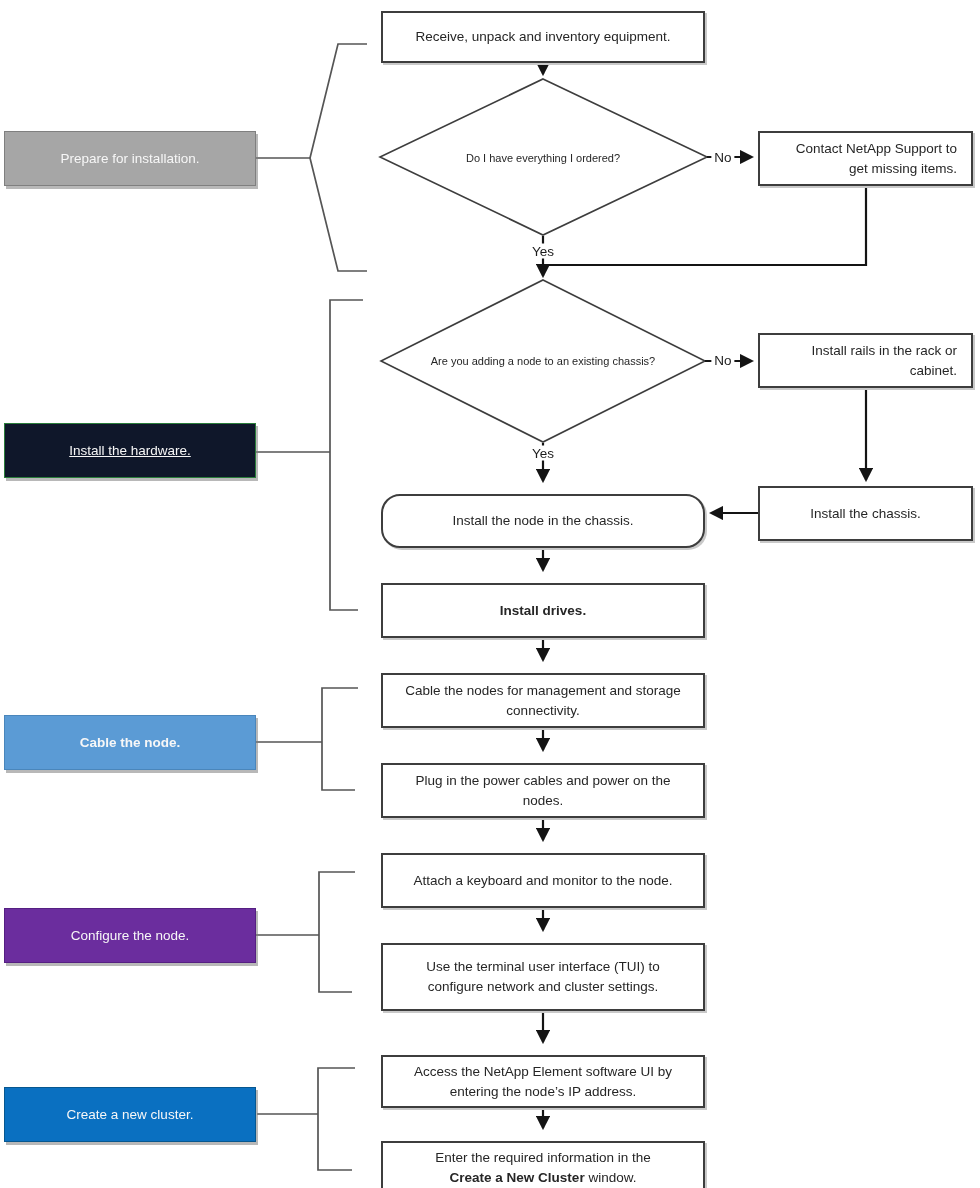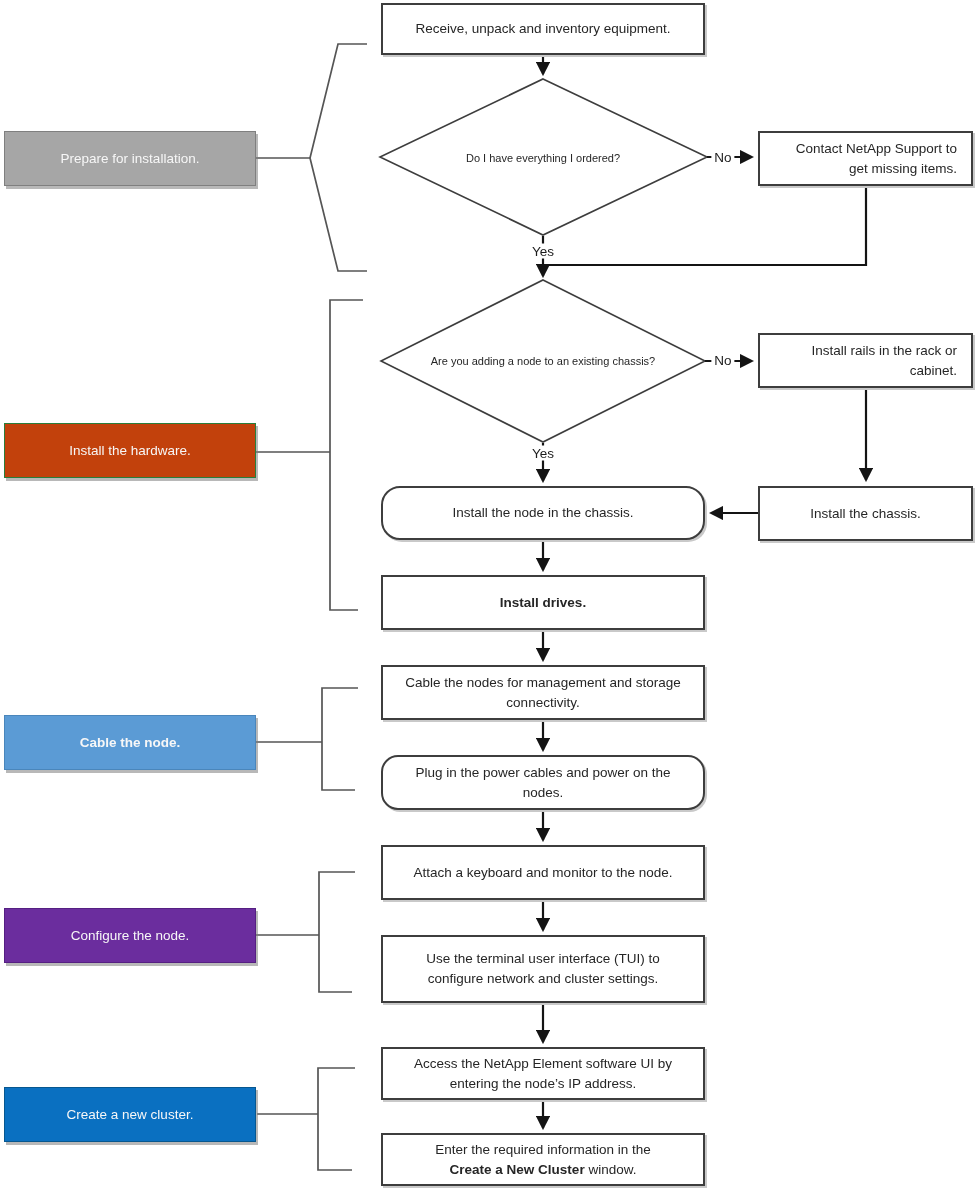--- a/index.html
+++ b/index.html
@@ -13,32 +13,32 @@
     text-align:center;font-size:13.5px;line-height:1.45;
   }
   .white-box{
     background:#ffffff;border:2px solid #3d3d3d;box-shadow:2px 2px 0 #c9c9c9;
     padding:2px 14px;color:#262626;
   }
   .stage-box{
     left:4px;width:252px;height:55px;color:#f7f7f7;border:1px solid #7f7f7f;
     box-shadow:2px 3px 0 rgba(125,125,125,0.55);padding:2px 1px;
   }
-  .mid{left:381px;width:324px;}
+  .mid{left:381px;width:324px;margin-top:8px;}
   .right-col{left:758px;width:215px;text-align:right;}
   #stage-prepare{top:131px;}
   #stage-hardware{top:423px;}
   #stage-cable{top:715px;font-weight:bold;}
   #stage-configure{top:908px;}
   #stage-cluster{top:1087px;}
   #box-receive{top:3px;height:52px;}
   #box-install-node{top:486px;height:54px;border-radius:19px;}
   #box-install-drives{top:575px;height:55px;font-weight:bold;}
   #box-cable-nodes{top:665px;height:55px;}
-  #box-plug-power{top:755px;height:55px;border-radius:17px;}
+  #box-plug-power{top:755px;height:55px;}
   #box-attach-keyboard{top:845px;height:55px;}
   #box-use-tui{top:935px;height:68px;}
   #box-access-ui{top:1047px;height:53px;}
   #box-enter-info{top:1133px;height:53px;}
   #box-contact-support{top:131px;height:55px;}
   #box-install-rails{top:333px;height:55px;}
   #box-install-chassis{top:486px;height:55px;}
   .diamond-text{
     position:absolute;display:flex;align-items:center;justify-content:center;
     text-align:center;font-size:11px;line-height:1.5;background:transparent;
@@ -99,21 +99,21 @@
       <polyline points="358,688 322,688 322,790 355,790"></polyline>
       <line x1="256" y1="742" x2="322" y2="742"></line>
       <polyline points="355,872 319,872 319,992 352,992"></polyline>
       <line x1="256" y1="935" x2="319" y2="935"></line>
       <polyline points="355,1068 318,1068 318,1170 352,1170"></polyline>
       <line x1="257" y1="1114" x2="318" y2="1114"></line>
     </g>
   </svg>
 
   <div class="box stage-box" id="stage-prepare" style="background-color: rgb(166, 166, 166); border-color: rgb(127, 127, 127);">Prepare for installation.</div>
-  <div class="box stage-box" id="stage-hardware" style="background-color: #c2410c; border-color: rgb(42, 125, 59);">Install the hardware.</div>
+  <div class="box stage-box" id="stage-hardware" style="background-color: #0f172a; border-color: rgb(42, 125, 59); text-decoration: underline;">Install the hardware.</div>
   <div class="box stage-box" id="stage-cable" style="background-color: rgb(91, 155, 213); border-color: rgb(74, 134, 187);">Cable the node.</div>
   <div class="box stage-box" id="stage-configure" style="background-color: rgb(107, 45, 158); border-color: rgb(85, 31, 130);">Configure the node.</div>
   <div class="box stage-box" id="stage-cluster" style="background-color: rgb(10, 112, 193); border-color: rgb(7, 87, 143);">Create a new cluster.</div>
 
   <div class="box white-box mid" id="box-receive">Receive, unpack and inventory equipment.</div>
   <div class="box white-box mid" id="box-install-node">Install the node in the chassis.</div>
   <div class="box white-box mid" id="box-install-drives">Install drives.</div>
   <div class="box white-box mid" id="box-cable-nodes">Cable the nodes for management and storage connectivity.</div>
   <div class="box white-box mid" id="box-plug-power">Plug in the power cables and power on the nodes.</div>
   <div class="box white-box mid" id="box-attach-keyboard">Attach a keyboard and monitor to the node.</div>

